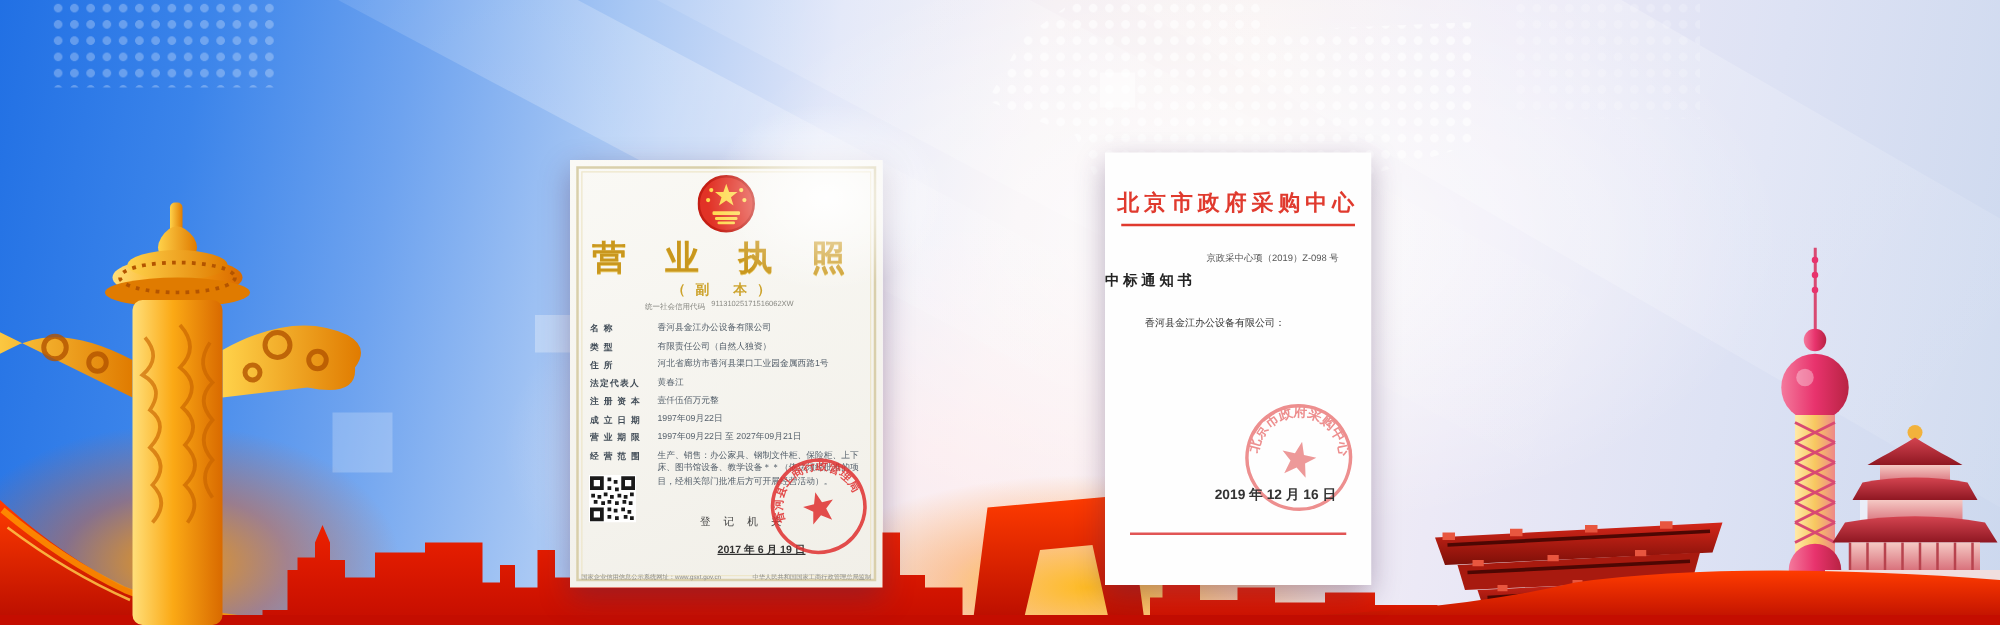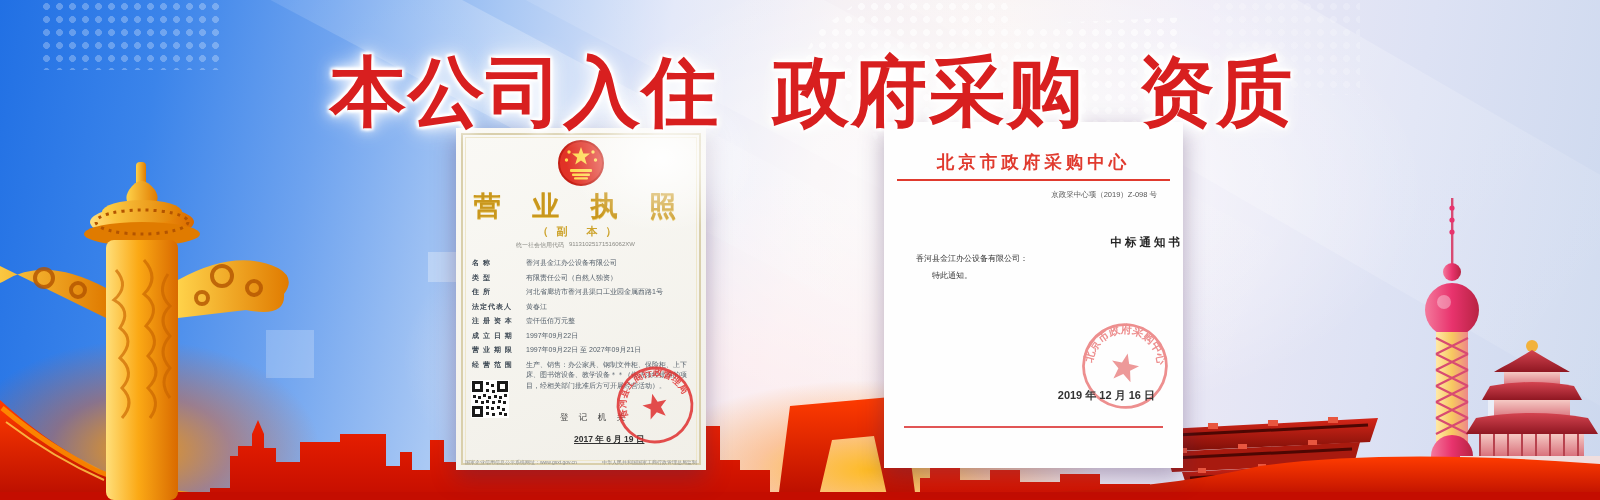--- a/index.html
+++ b/index.html
@@ -37,25 +37,25 @@
   .lic-row .lab{width:54px;flex:0 0 54px;font-size:7px;color:#3f4a55;font-weight:bold;letter-spacing:1px;}
   .lic-row .val{font-size:7px;color:#55606b;line-height:1.5;}
   .lic-qr{position:absolute;left:15px;top:252px;}
   .lic-registrar{position:absolute;left:104px;top:284px;font-size:8.5px;color:#444;letter-spacing:4px;}
   .lic-date{position:absolute;left:118px;top:306px;font-size:8.5px;color:#333;font-weight:bold;text-decoration:underline;}
   .lic-footer{position:absolute;left:9px;right:9px;bottom:5px;display:flex;justify-content:space-between;font-size:5px;color:#8b8b86;white-space:nowrap;}
   .lic-glow{position:absolute;left:110px;top:-45px;width:190px;height:150px;background:radial-gradient(closest-side,rgba(255,255,255,.95),rgba(255,255,255,0));pointer-events:none;}
   
   .seal{position:absolute;}
   
-  #notice{left:884px;top:122px;width:299px;height:346px;background:#fefefe;text-decoration:underline;}
+  #notice{left:884px;top:122px;width:213px;height:346px;background:#fefefe;text-decoration:underline;}
   .not-header{position:absolute;top:28px;width:100%;text-align:center;color:#e03a2e;font-size:17.5px;font-weight:bold;letter-spacing:4px;white-space:nowrap;}
   .not-rule{position:absolute;top:57px;left:13px;right:13px;height:2px;background:#e03a2e;}
-  .not-number{position:absolute;top:68px;right:26px;font-size:7.5px;color:#555;}
-  .not-title{position:absolute;top:113px;width:100%;text-align:right;font-size:11.5px;font-weight:bold;color:#222;letter-spacing:3px;}
+  .not-number{position:absolute;top:80px;right:26px;font-size:7.5px;color:#555;}
+  .not-title{position:absolute;top:95px;width:100%;text-align:left;font-size:11.5px;font-weight:bold;color:#222;letter-spacing:3px;}
   .not-body{position:absolute;top:128px;left:20px;right:16px;font-size:8px;color:#333;line-height:2.15;text-align:justify;margin-left:12px;}
   .not-body .para{text-indent:2em;margin:0;}
   .not-body .salut{margin:0;}
   .not-date{position:absolute;top:266px;right:28px;font-size:11px;color:#333;font-weight:bold;z-index:2;}
   .not-redline{position:absolute;left:20px;right:20px;bottom:40px;height:2px;background:#e15555;}
   
   .scene{position:absolute;z-index:10;}
   .glow{position:absolute;z-index:8;}
 </style>
 </head>
@@ -222,21 +222,20 @@
     </g>
 
     <rect x="120" y="80" width="72" height="260" rx="8" fill="url(#gold)"></rect>
     <g fill="none" stroke="#c86400" stroke-width="3" opacity=".65">
       <path d="M130 110 q14 16 -2 30 q18 10 6 28 q16 12 0 30 q16 14 2 30 q14 14 0 30"></path>
       <path d="M158 100 q16 18 0 34 q18 14 2 32 q16 14 2 30 q16 16 0 32 q14 14 2 30"></path>
       <path d="M182 114 q-12 18 2 32 q-14 14 0 30 q-14 16 0 32 q-12 14 0 30"></path>
     </g>
   </svg>
 
-  <div class="title">本公司入住 政府采购 资质</div>
 
   <div class="doc" id="license">
     <div class="frame"></div>
 
     <svg class="lic-emblem" width="46" height="48" viewBox="0 0 46 48">
       <circle cx="23" cy="24" r="22" fill="#e13226"></circle>
       <circle cx="23" cy="24" r="22" fill="none" stroke="#c41e14" stroke-width="2"></circle>
       <polygon points="23,8 25.3,14.6 32,14.6 26.8,18.8 28.8,25.4 23,21.4 17.2,25.4 19.2,18.8 14,14.6 20.7,14.6" fill="#ffd94d"></polygon>
       <g fill="#ffd94d">
         <circle cx="11" cy="13" r="1.7"></circle>
@@ -350,21 +349,20 @@
     <div class="lic-glow"></div>
   </div>
 
   <div class="doc" id="notice">
     <div class="not-header">北京市政府采购中心</div>
     <div class="not-rule"></div>
     <div class="not-number">京政采中心项（2019）Z-098 号</div>
     <div class="not-title">中标通知书</div>
     <div class="not-body">
       <p class="salut">香河县金江办公设备有限公司：</p>
-      <p class="para">特此通知。</p>
     </div>
     <div class="not-date">2019 年 12 月 16 日</div>
 
     <svg class="seal" style="right:12px;top:198px;transform:rotate(12deg);opacity:.75;" width="92" height="92" viewBox="0 0 100 100">
       <defs>
           <path id="arc2" d="M16,62 A36,36 0 1 1 84,62"></path>
         </defs>
       <circle cx="50" cy="50" r="45" fill="none" stroke="#e86a6a" stroke-width="3"></circle>
       <polygon points="50,36 54,47 65,47 56.5,54 59.5,66 50,59 40.5,66 43.5,54 35,47 46,47" fill="#e87878"></polygon>
       <text font-size="12" fill="#e86a6a" font-weight="bold"><textPath href="#arc2" startOffset="6%">北京市政府采购中心</textPath></text>

